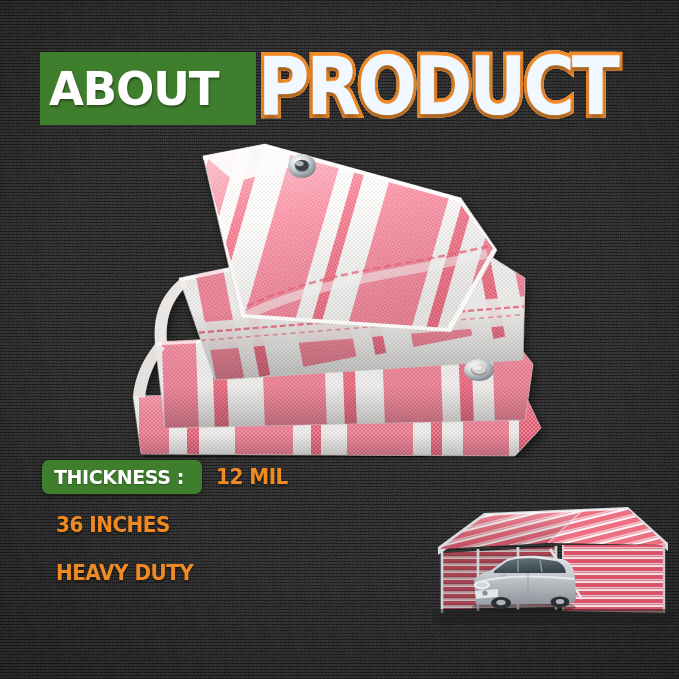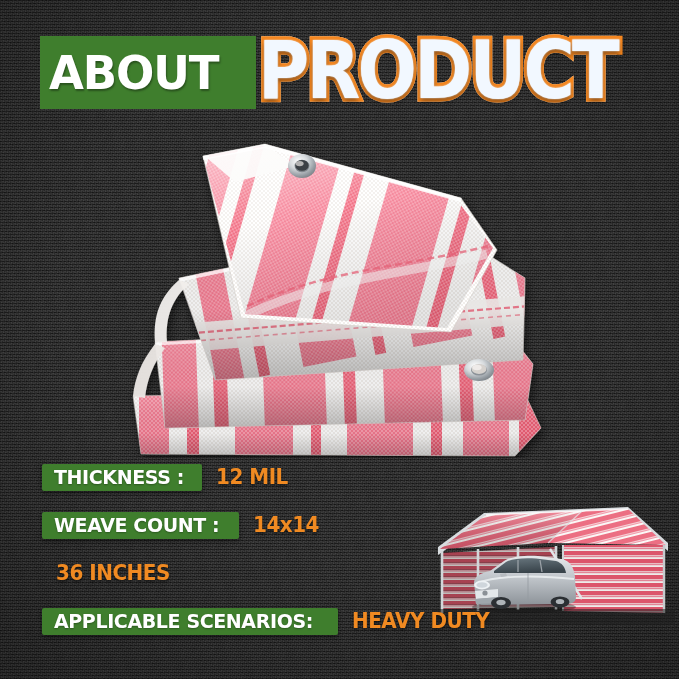--- a/index.html
+++ b/index.html
@@ -46,21 +46,21 @@
   .vignette {
     position: absolute;
     inset: 0;
     pointer-events: none;
     background: radial-gradient(ellipse 90% 85% at 50% 45%, rgba(0,0,0,0) 45%, rgba(0,0,0,0.35) 100%);
   }
 
   
   .header {
     position: absolute;
-    left: 0; top: 0;
+    left: 0; top: 16px;
     width: 679px; height: 124px;
     z-index: 12;
   }
   .header-green-bar {
     position: absolute;
     left: 40px; top: 36px;
     width: 216px; height: 73px;
     background: #3f7e2d;
     z-index: 1;
   }
@@ -129,24 +129,24 @@
   }
   .spec-row {
     display: flex;
     align-items: center;
     height: 36px;
     margin-bottom: 12px;
   }
   .spec-badge {
     display: inline-flex;
     align-items: center;
-    height: 27px;
+    height: 34px;
     padding: 0 11px 0 12px;
     background: #3f7e2d;
-    border-radius: 2px;
+    border-radius: 7px;
     box-shadow: 0 2px 4px rgba(0,0,0,0.45);
   }
   .spec-label {
     font-family: "DejaVu Sans", sans-serif;
     font-weight: bold;
     font-size: 20px;
     letter-spacing: -0.4px;
     color: #ffffff;
     white-space: nowrap;
     line-height: 1;
@@ -358,35 +358,26 @@
 
   <div class="spec-list">
 
     <div class="spec-row">
       <div class="spec-badge">
         <span class="spec-label">THICKNESS :</span>
       </div>
       <span class="spec-value">12 MIL</span>
     </div>
 
-    <div class="spec-row">
-      <div class="spec-badge">
-        <span class="spec-label">WEAVE COUNT :</span>
-      </div>
-      <span class="spec-value">14x14</span>
-    </div>
 
     <div class="spec-row">
       <span class="spec-value">36 INCHES</span>
     </div>
 
     <div class="spec-row">
-      <div class="spec-badge">
-        <span class="spec-label">APPLICABLE SCENARIOS:</span>
-      </div>
       <span class="spec-value">HEAVY DUTY</span>
     </div>
 
   </div>
 
   <div class="carport-stage">
     <svg class="carport-svg" viewBox="0 0 243 122" preserveAspectRatio="none">
       <defs>
         <pattern id="stripeRoof" width="9" height="9" patternUnits="userSpaceOnUse" patternTransform="rotate(-14)">
           <rect width="9" height="9" fill="#fbf8f6"></rect>

